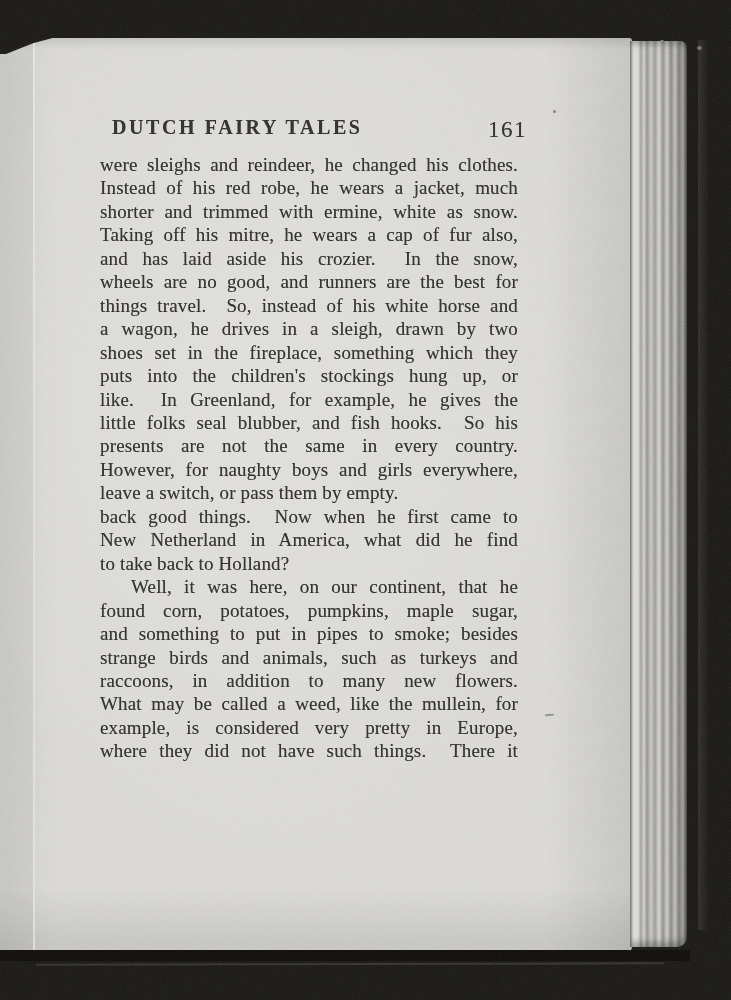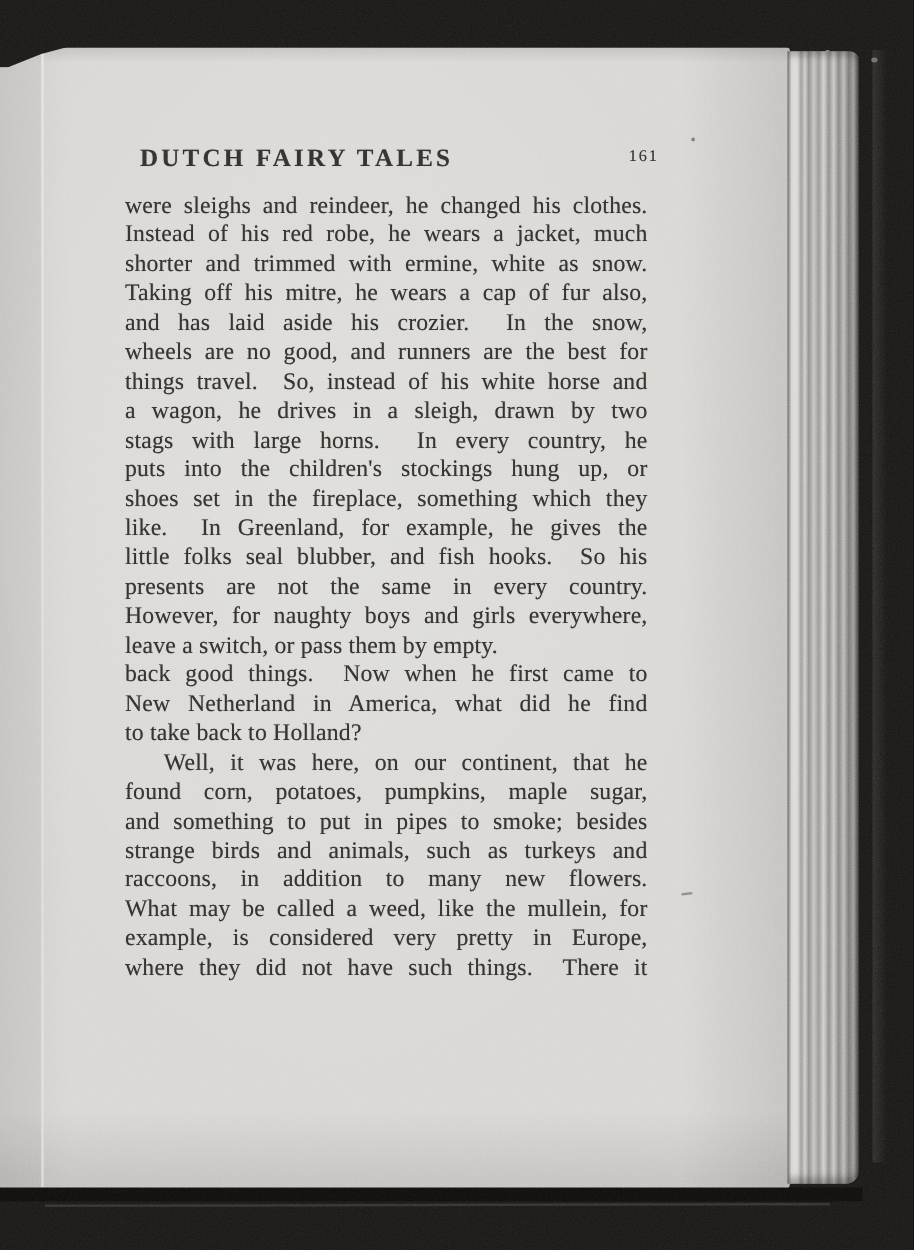--- a/index.html
+++ b/index.html
@@ -66,21 +66,21 @@
     position:absolute;left:112px;top:116px;width:418px;height:26px;
     color:var(--ink,#2b2a27);
   }
   .running-title{
     position:absolute;left:0;right:0;text-align:left;
     font-size:20px;font-weight:bold;letter-spacing:2.6px;
     text-shadow:0 0 .6px rgba(43,42,39,.5);
   }
   .page-number{
     position:absolute;right:3px;top:1px;
-    font-size:13px;letter-spacing:1.5px;
+    font-size:23px;letter-spacing:1.5px;
     text-shadow:0 0 .5px rgba(43,42,39,.5);
   }
   .page-text{
     position:absolute;left:100px;top:153px;width:418px;
     color:var(--ink,#2b2a27);
     font-size:19px;line-height:23.45px;letter-spacing:.15px;
     filter:blur(.22px);
   }
   .line{
     text-align:justify;text-align-last:justify;
@@ -132,23 +132,22 @@
 
   <div class="page-text">
       <div class="line">were sleighs and reindeer, he changed his clothes.</div>
       <div class="line">Instead of his red robe, he wears a jacket, much</div>
       <div class="line">shorter and trimmed with ermine, white as snow.</div>
       <div class="line">Taking off his mitre, he wears a cap of fur also,</div>
       <div class="line">and has laid aside his crozier.  In the snow,</div>
       <div class="line">wheels are no good, and runners are the best for</div>
       <div class="line">things travel.  So, instead of his white horse and</div>
       <div class="line">a wagon, he drives in a sleigh, drawn by two</div>
-      <div class="line">stags with large horns.  In every country, he</div>
+      <div class="line">shoes set in the fireplace, something which they</div>
       <div class="line">puts into the children's stockings hung up, or</div>
-      <div class="line">shoes set in the fireplace, something which they</div>
       <div class="line">like.  In Greenland, for example, he gives the</div>
       <div class="line">little folks seal blubber, and fish hooks.  So his</div>
       <div class="line">presents are not the same in every country.</div>
       <div class="line">However, for naughty boys and girls everywhere,</div>
       <div class="line endline">leave a switch, or pass them by empty.</div>
       <div class="line">back good things.  Now when he first came to</div>
       <div class="line">New Netherland in America, what did he find</div>
       <div class="line endline">to take back to Holland?</div>
       <div class="line indent">Well, it was here, on our continent, that he</div>
       <div class="line">found corn, potatoes, pumpkins, maple sugar,</div>

